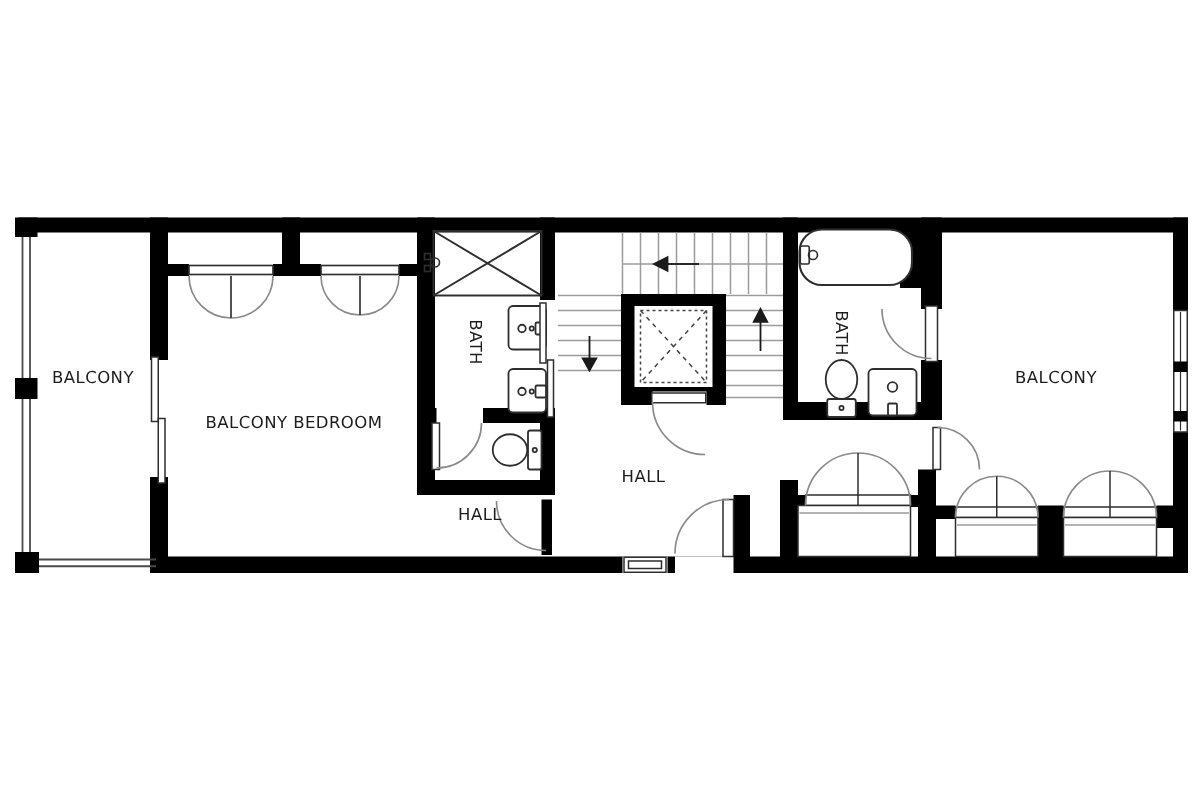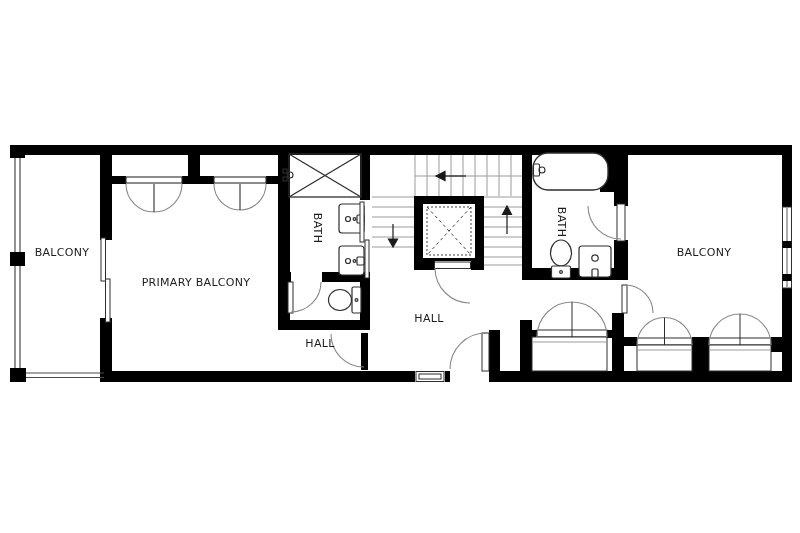--- a/index.html
+++ b/index.html
@@ -250,21 +250,21 @@
   <g>
     <rect x="782.5" y="207" width="9" height="81" fill="#fff" stroke="#2e2e2e" stroke-width="1"></rect>
     <line x1="787" y1="208" x2="787" y2="287" stroke="#2e2e2e" stroke-width="0.8"></line>
     <rect x="782.5" y="241" width="9" height="7" fill="#000"></rect>
     <rect x="782.5" y="274" width="9" height="7" fill="#000"></rect>
   </g>
 </svg>
 
 <div class="room-label" style="left:62px;top:252px">BALCONY</div>
 
-<div class="room-label" style="left:196px;top:282px">PRIMARY BALCONY</div>
+<div class="room-label" style="left:196px;top:282px">BALCONY BEDROOM</div>
 
 <div class="room-label vertical" style="left:317px;top:228px">BATH</div>
 
 <div class="room-label" style="left:320px;top:343px">HALL</div>
 
 <div class="room-label" style="left:429px;top:318px">HALL</div>
 
 <div class="room-label vertical" style="left:561px;top:222px">BATH</div>
 
 <div class="room-label" style="left:704px;top:252px">BALCONY</div>

